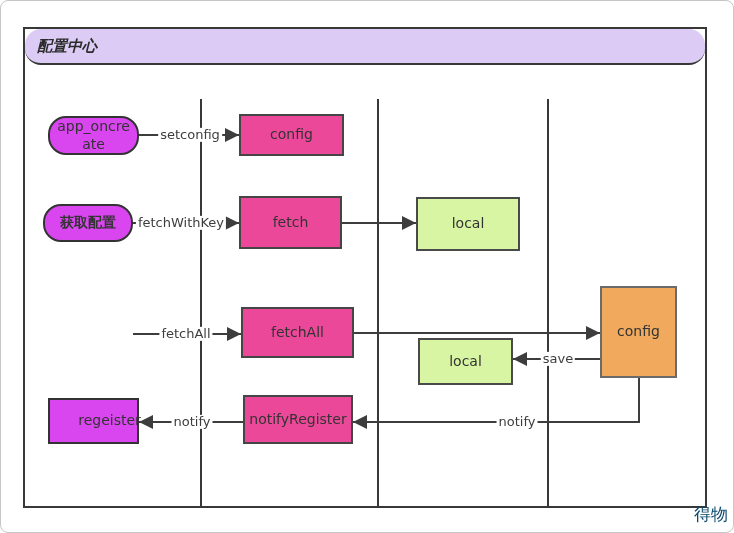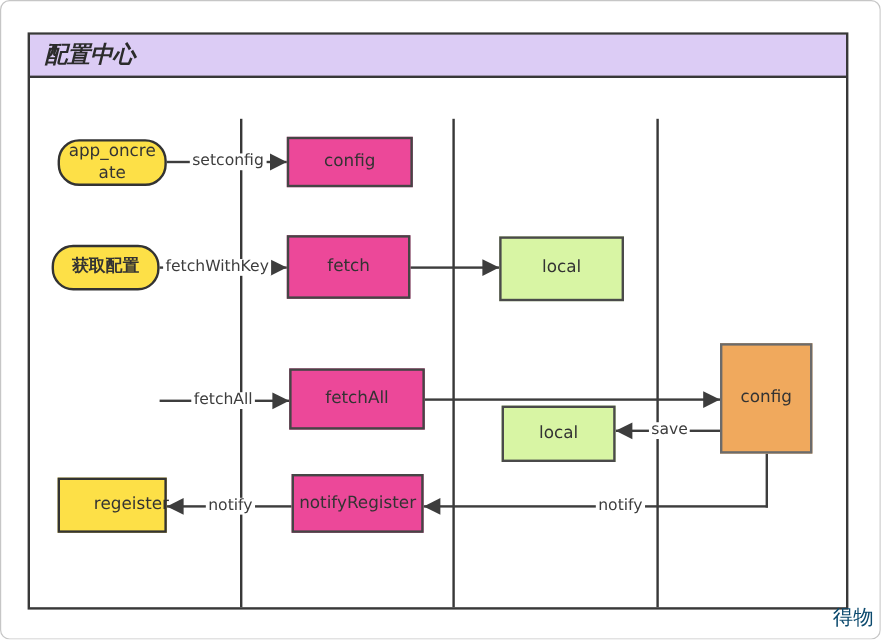--- a/index.html
+++ b/index.html
@@ -3,36 +3,36 @@
 <meta charset="utf-8">
 <style>
   html,body{margin:0;padding:0;background:#fff;font-family:"DejaVu Sans","Liberation Sans",sans-serif;}
   .screen{position:relative;width:734px;height:533px;background:#fff;border:1px solid #c6c6c6;
           border-radius:8px;box-sizing:border-box;overflow:hidden;}
   
   .frame{position:absolute;left:22px;top:26px;width:684px;height:481px;
          border:2px solid #383838;box-sizing:border-box;z-index:1;}
   .title-row{position:absolute;left:0;top:0;width:100%;height:36px;background:#DCCCF5;
              border-bottom:2px solid #383838;box-sizing:border-box;display:flex;align-items:center;
-             padding-left:12px;font-size:19px;font-weight:bold;font-style:italic;color:#2b2b2b;}
+             padding-left:12px;font-size:15px;font-weight:bold;font-style:italic;color:#2b2b2b;border-radius:16px;}
   .head-row{position:absolute;left:0;top:36px;width:100%;height:34px;display:flex;
             border-bottom:2px solid #383838;box-sizing:border-box;}
   .head-cell{display:flex;align-items:center;justify-content:center;height:100%;
              font-size:13px;font-weight:bold;font-style:italic;color:#2b2b2b;box-sizing:border-box;}
   .head-cell + .head-cell{border-left:2px solid #383838;}
   .hc-app{width:176px;background:#CEE2FA;}
   .hc-cc{width:177px;background:#F09EC1;}
   .hc-local{width:170px;background:#D6F89E;}
   .hc-remote{flex:1;background:#F5C68F;}
   .lane-line{position:absolute;top:70px;bottom:0;width:2px;background:#383838;}
   .ll-1{left:175px;} .ll-2{left:352px;} .ll-3{left:522px;}
   
   .node{position:absolute;display:flex;align-items:center;justify-content:center;text-align:center;
         font-size:14px;color:#333;box-sizing:border-box;z-index:3;line-height:1.25;}
-  .green{background:#fde047;border:2px solid #333;}
+  .green{background:#d946ef;border:2px solid #333;}
   .lightgreen{background:#D8F5A4;border:2px solid #4a4a4a;}
   .cyan{background:#ec4899;border:2px solid #454545;}
   .orange{background:#F0A95D;border:2px solid #6b6b6b;}
   .rounded{border-radius:18px;padding:0 5px;word-break:break-all;}
   
   .edge{position:absolute;background:#3d3d3d;z-index:2;}
   .arrow{position:absolute;width:0;height:0;z-index:2;}
   .ar-right{border-top:7px solid transparent;border-bottom:7px solid transparent;border-left:14px solid #3d3d3d;}
   .ar-left{border-top:7px solid transparent;border-bottom:7px solid transparent;border-right:14px solid #3d3d3d;}
   .elabel{position:absolute;transform:translate(-50%,-50%);background:#fff;padding:0 2px;

